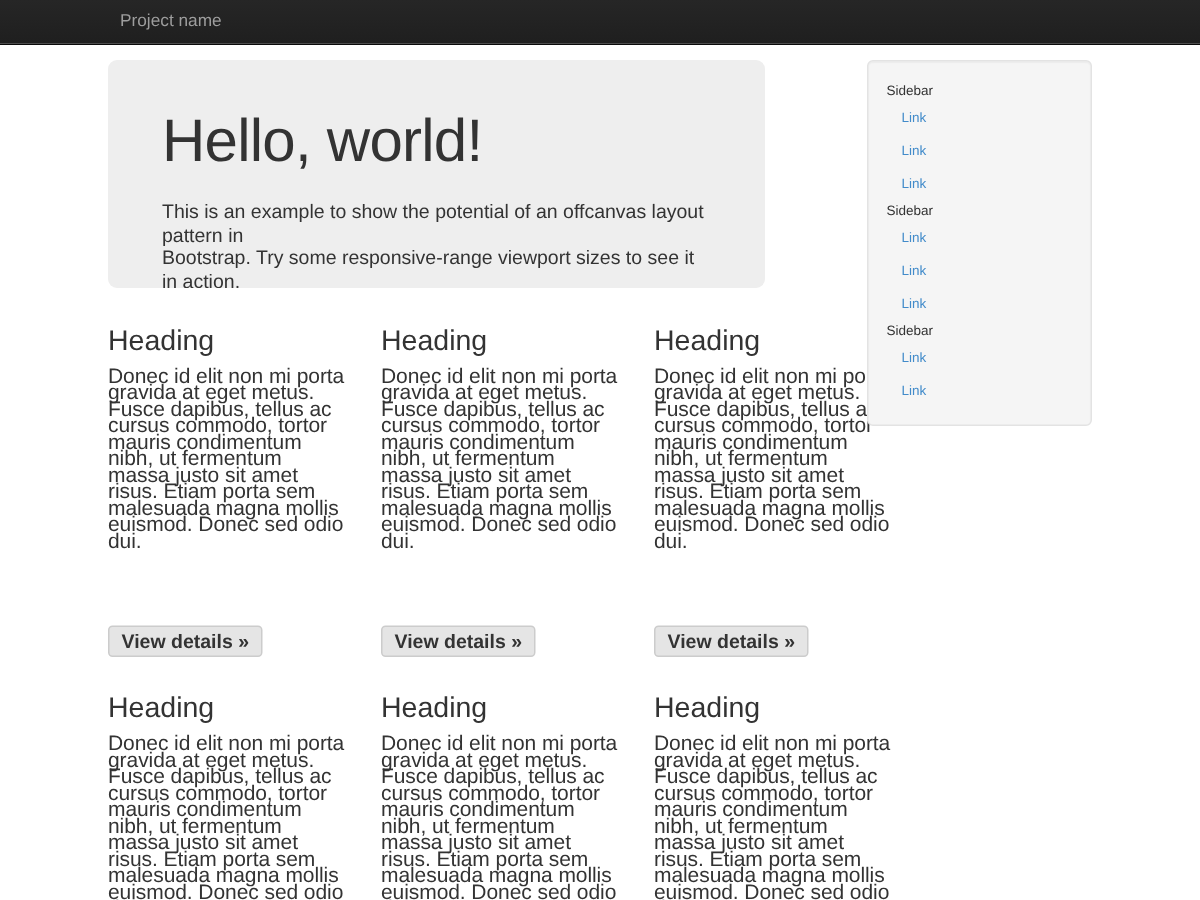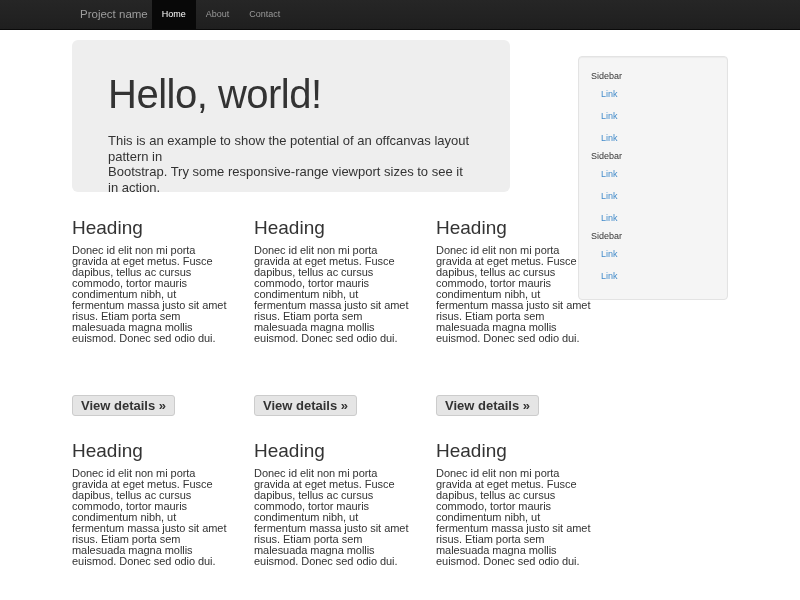--- a/index.html
+++ b/index.html
@@ -55,21 +55,21 @@
     margin: 0; font-size: 40px; line-height: 40px;
     font-weight: 500; letter-spacing: -0.5px; color: #333;
   }
   .jumbotron p {
     margin: 19px 0 0; font-size: 13px; line-height: 15.5px;
     color: #333; white-space: pre-line;
   }
 
   
   .well {
-    position: absolute; top: 16px; right: 0;
+    position: absolute; top: 0; right: 0;
     width: 150px;
     background: #f5f5f5;
     border: 1px solid #e3e3e3;
     border-radius: 4px;
     padding: 12px;
     box-shadow: inset 0 1px 1px rgba(0,0,0,0.04);
   }
   .well h4 {
     margin: 0; font-size: 9px; line-height: 14px;
     font-weight: 400; color: #333;
@@ -89,21 +89,21 @@
     column-gap: 10px;
     row-gap: 21px;
     width: 494px;
     gap: 24px;
   }
   .card h2 {
     margin: 0 0 6px; font-size: 19px; line-height: 22px;
     font-weight: 500; color: #333;
   }
   .card p {
-    margin: 0 0 7px; font-size: 11px; line-height: 11px;
+    margin: 0 0 7px; font-size: 14px; line-height: 11px;
     color: #333; letter-spacing: -0.05px;
   }
   .btn {
     display: inline-block;
     font-family: inherit;
     font-size: 13px; font-weight: 600; color: #333;
     background: #e5e5e5; border: 1px solid #ccc; border-radius: 3px;
     padding: 4px 8px; line-height: 11px;
     cursor: pointer;
     margin-top: 44px;
@@ -118,31 +118,20 @@
     margin: 13px 0 0 10px;
     font-size: 9px; color: #555;
   }
 </style>
 </head>
 <body>
 
 <nav class="navbar">
   <div class="navbar-inner">
     <a href="#" class="brand">Project name</a>
-    <ul class="nav-menu">
-        <li class="active">
-    <a href="#">Home</a>
-  </li>
-        <li>
-    <a href="#">About</a>
-  </li>
-        <li>
-    <a href="#">Contact</a>
-  </li>
-      </ul>
   </div>
 </nav>
 
 <div class="container">
 
   <div class="jumbotron">
     <h1>Hello, world!</h1>
     <p>This is an example to show the potential of an offcanvas layout pattern in
 Bootstrap. Try some responsive-range viewport sizes to see it in action.</p>
   </div>

